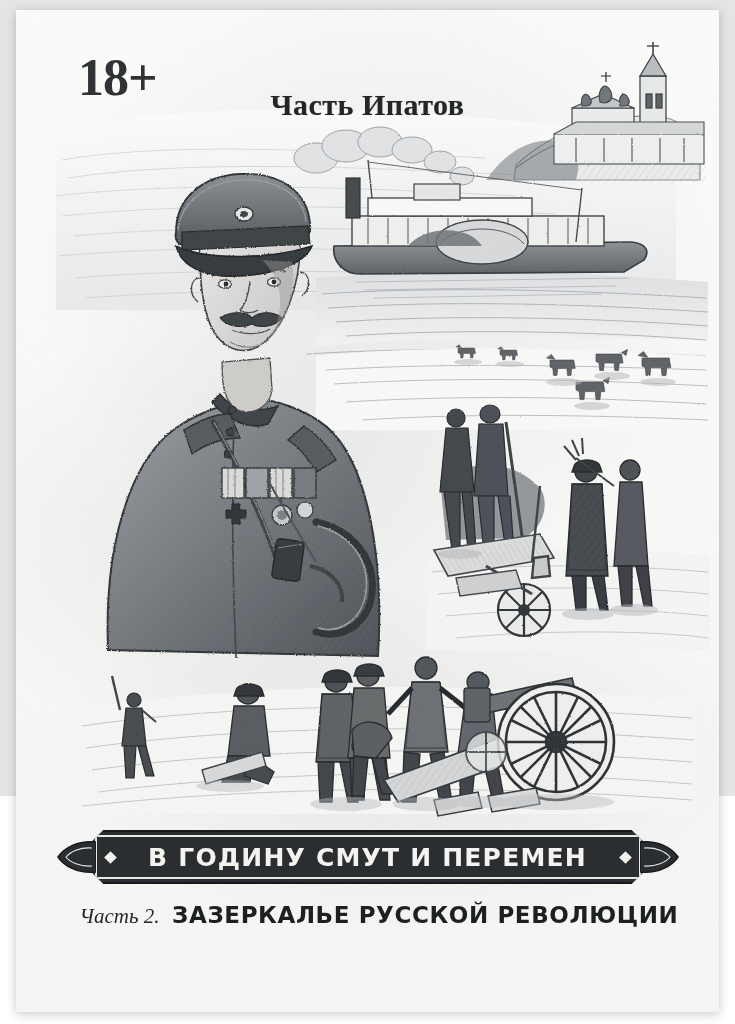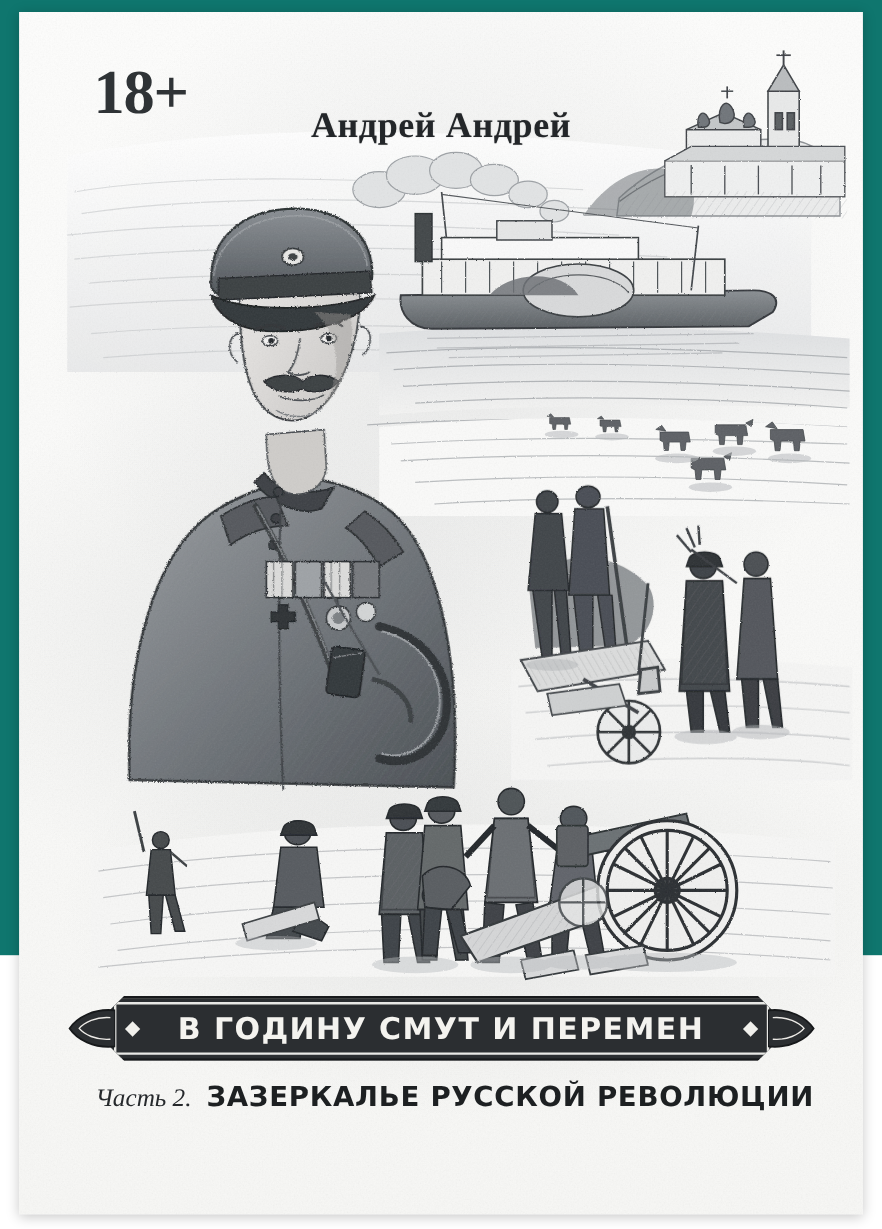--- a/index.html
+++ b/index.html
@@ -12,21 +12,21 @@
     height: 1024px;
     overflow: hidden;
     font-family: "Liberation Sans", sans-serif;
   }
 
   
   #cover-page {
     position: relative;
     width: 735px;
     height: 796px;
-    background: #0f766e;
+    background: #e5e5e5;
   }
   #book-cover {
     position: absolute;
     left: 16px;
     top: 10px;
     width: 703px;
     height: 1002px;
     background: #fbfbf9;
     box-shadow: 0 2px 10px rgba(0,0,0,0.22);
     overflow: hidden;
@@ -672,21 +672,21 @@
             <ellipse cx="540" cy="792" rx="58" ry="8"></ellipse>
             <ellipse cx="214" cy="776" rx="34" ry="6"></ellipse>
           </g>
         </g>
 
         <rect width="703" height="1002" filter="url(#grainf)" opacity=".55"></rect>
       </svg>
     </div>
 
     <div id="age-rating">18+</div>
-    <div id="author-name">Андрей Андрей</div>
+    <div id="author-name">Часть Ипатов</div>
 
     <div id="title-plaque">
       <svg class="plaque-wing left" viewBox="0 0 40 38" xmlns="http://www.w3.org/2000/svg">
         <path d="M40 4 C 22 2, 8 10, 2 19 C 8 28, 22 36, 40 34 Z" fill="#2b2e31" stroke="#17191b" stroke-width="1.5"></path>
         <path d="M36 10 C 24 9, 14 14, 10 19 C 14 24, 24 29, 36 28" fill="none" stroke="#eceae6" stroke-width="1.2"></path>
       </svg>
       <svg class="plaque-wing right" viewBox="0 0 40 38" xmlns="http://www.w3.org/2000/svg">
         <path d="M0 4 C 18 2, 32 10, 38 19 C 32 28, 18 36, 0 34 Z" fill="#2b2e31" stroke="#17191b" stroke-width="1.5"></path>
         <path d="M4 10 C 16 9, 26 14, 30 19 C 26 24, 16 29, 4 28" fill="none" stroke="#eceae6" stroke-width="1.2"></path>
       </svg>

